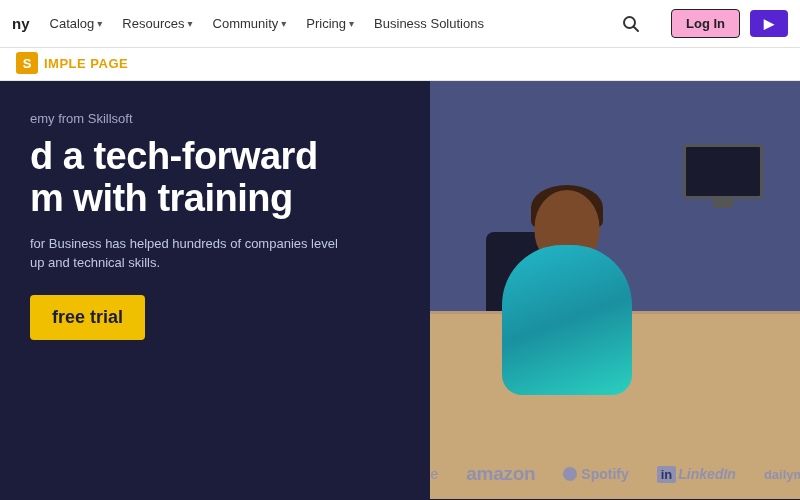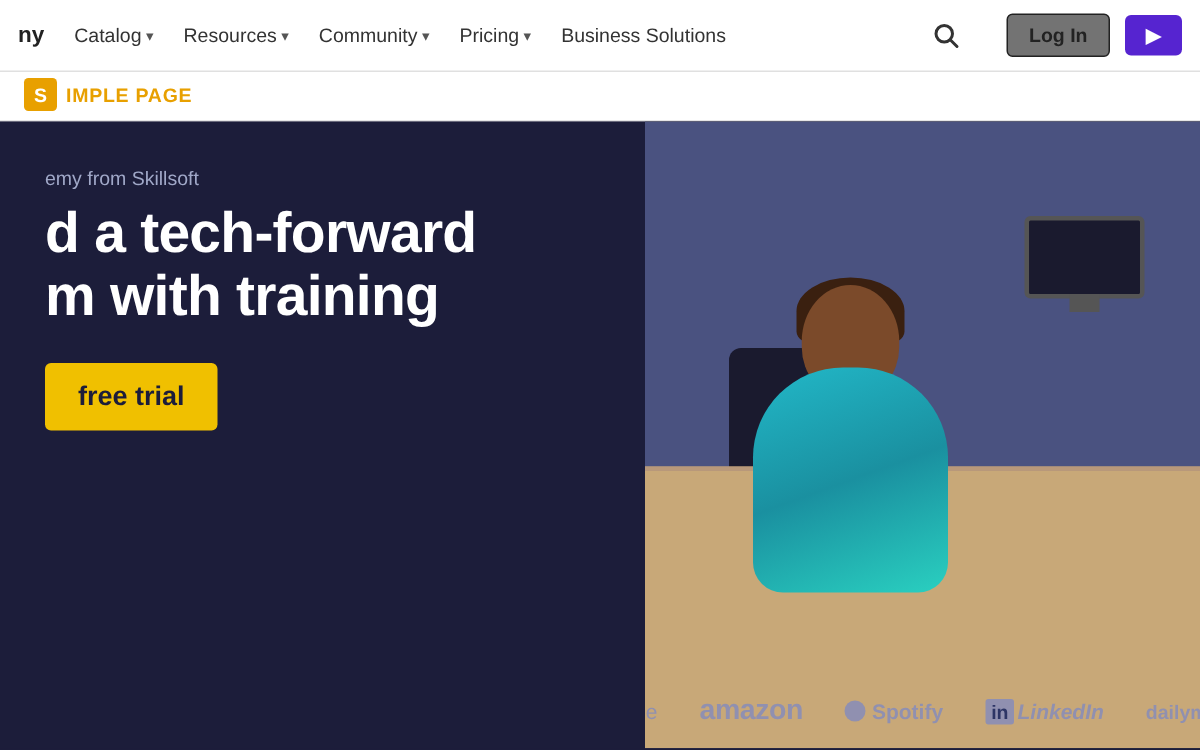--- a/index.html
+++ b/index.html
@@ -50,21 +50,21 @@
       cursor: pointer;
       font-size: 16px;
       color: #333;
     }
     .nav-login-btn {
       padding: 6px 14px;
       font-size: 13px;
       font-weight: 600;
       color: #222;
       border: 1.5px solid #222;
-      background: #737373;
+      background: #f9a8d4;
       border-radius: 4px;
       cursor: pointer;
       margin-left: 20px;
       text-align: center;
     }
     .nav-cta-btn {
       padding: 6px 14px;
       font-size: 13px;
       font-weight: 600;
       color: #fff;
@@ -361,20 +361,22 @@
 </div>
 
 <section class="hero">
 
   <div class="hero-left">
     <p class="hero-subtitle">emy from Skillsoft</p>
     <h1 class="hero-title">
       <span>d a tech-forward</span><br>
       <span>m with training</span><br>
     </h1>
+    <p class="hero-description">for Business has helped hundreds of companies level up and
+technical skills.</p>
     <button class="hero-btn">free trial</button>
   </div>
 
   <div class="hero-right">
     <div class="hero-image-placeholder">
       <div class="office-bg"></div>
       <div class="wall"></div>
       <div class="monitor"></div>
       <div class="chair-back"></div>
       <div class="desk-area"></div>

